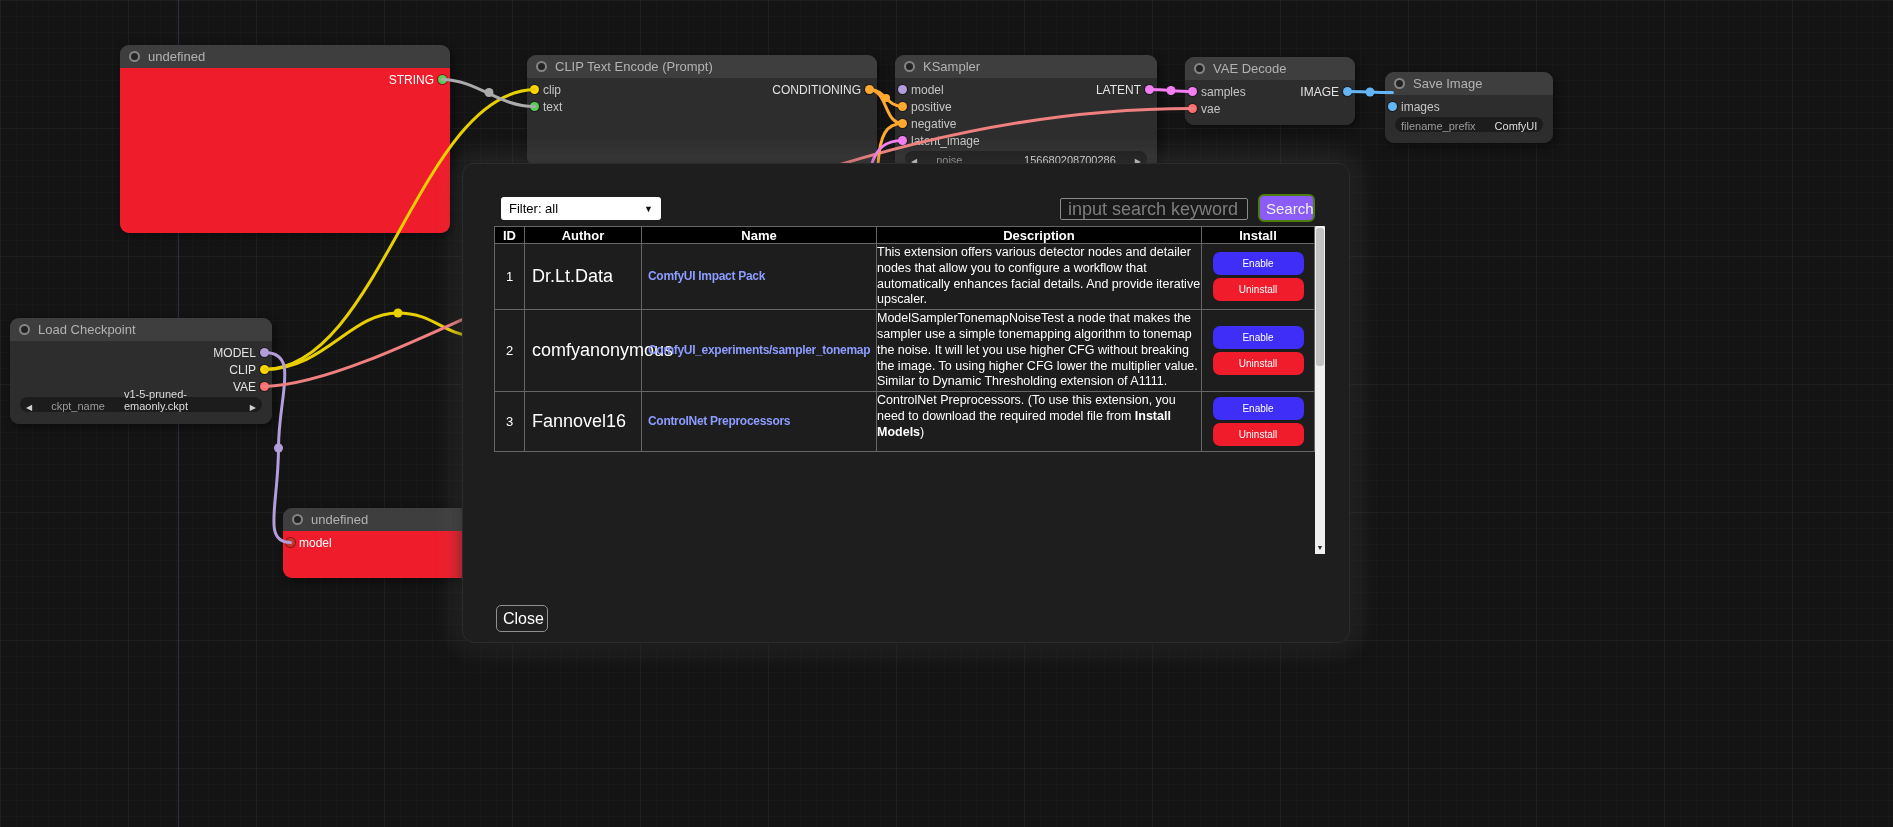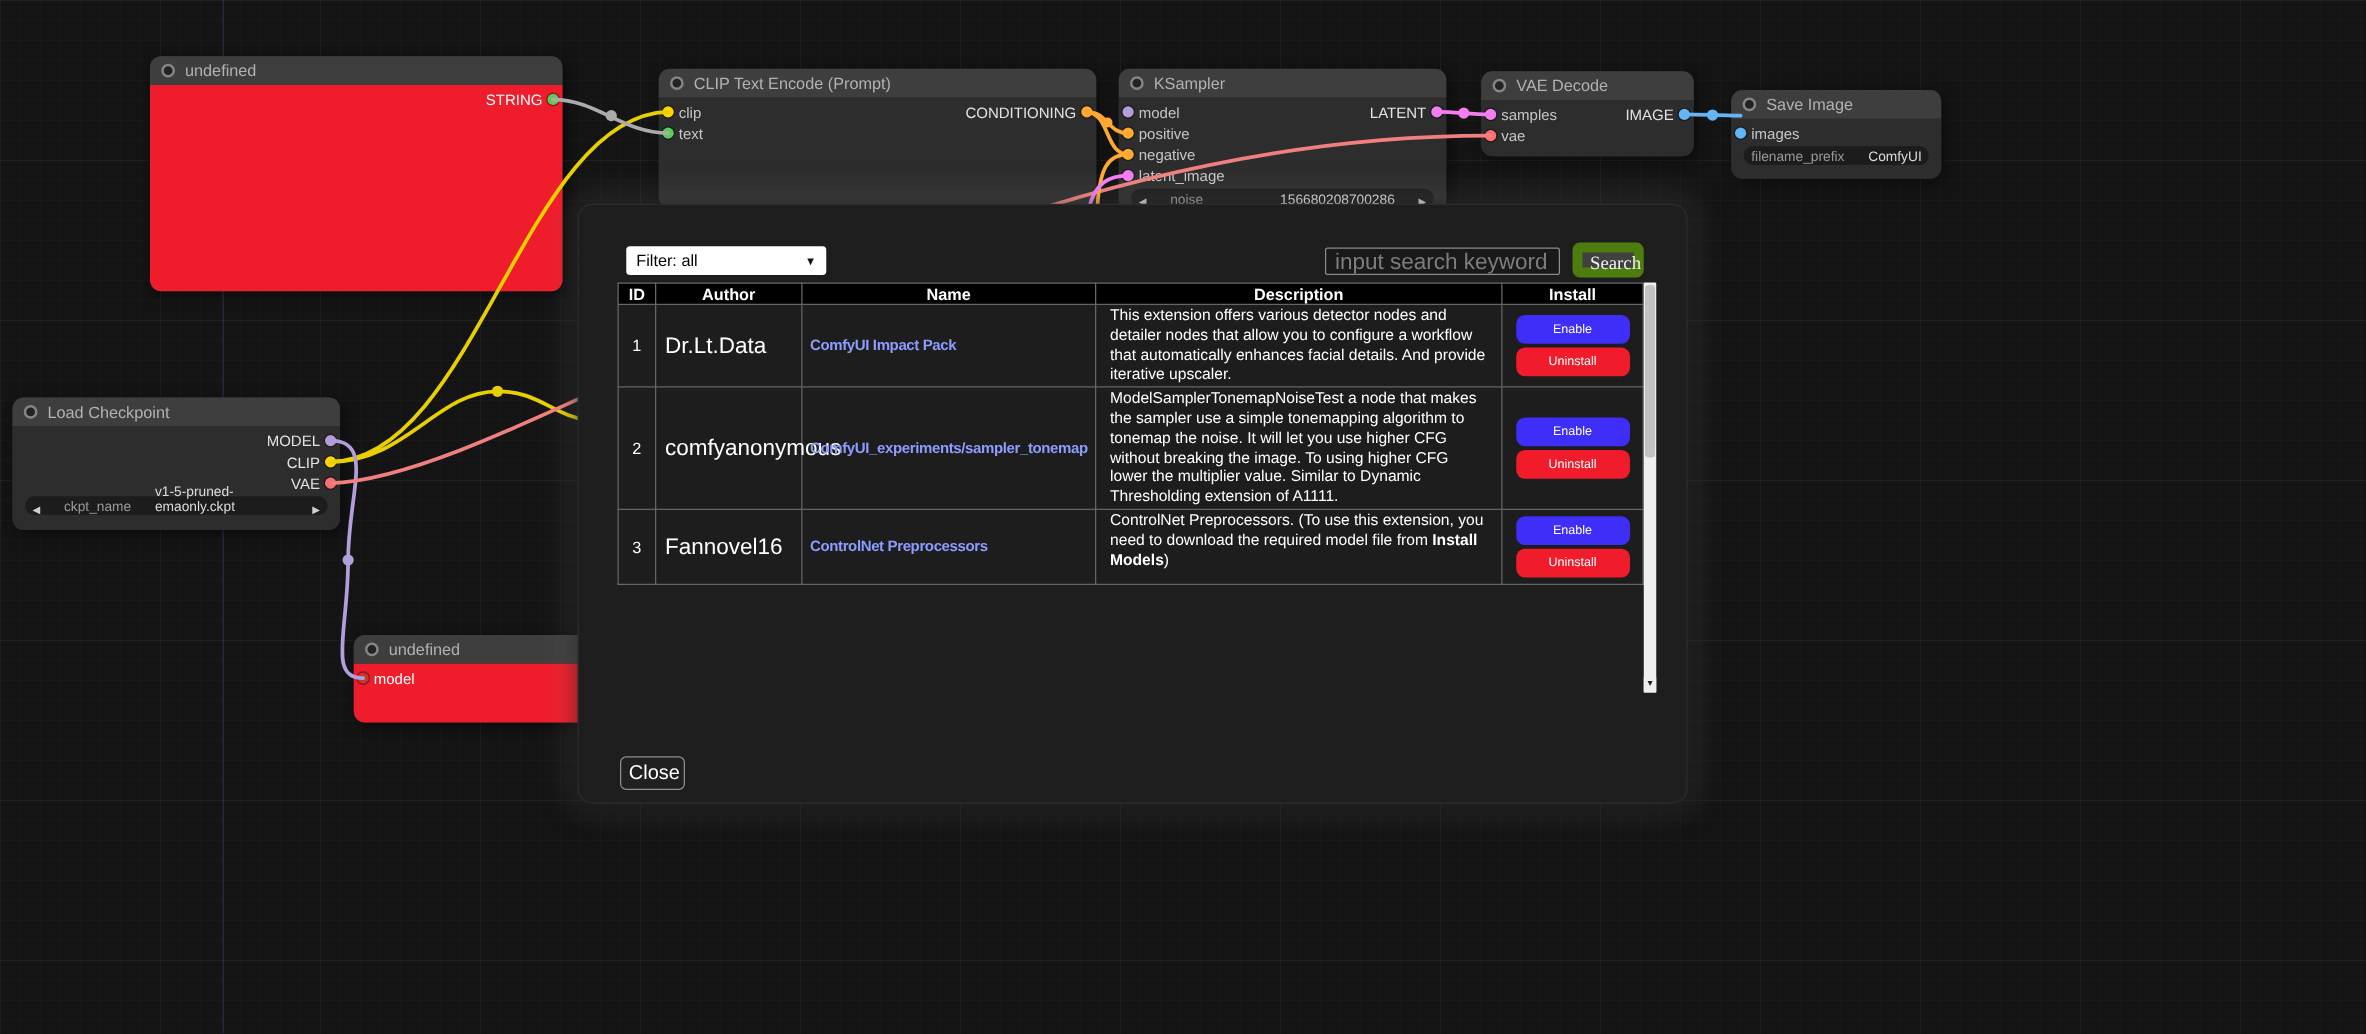--- a/index.html
+++ b/index.html
@@ -45,32 +45,32 @@
   
   .modal { position:absolute; left:462px; top:163px; width:888px; height:480px; background:#1e1e1e;
            border:1px solid #2c2c2c; border-radius:12px; z-index:20;
            box-shadow:0 0 26px 8px rgba(215,215,215,.12), 0 4px 18px rgba(0,0,0,.6); color:#fff; }
   .filter-select { position:absolute; left:38px; top:33px; width:160px; height:23px; background:#ffffff; color:#000;
                    border-radius:3px; display:flex; align-items:center; padding:0 8px; font-size:13px; cursor:default; }
   .filter-select .caret { margin-left:auto; font-size:9px; color:#111; }
   .search-input { position:absolute; left:597px; top:34px; width:188px; height:22px; background:#191919; color:#cccccc;
                   border:1px solid #8a8a8a; border-radius:2px; padding:0 7px; font-size:18px; font-family:"Liberation Sans",sans-serif; }
   .search-input::placeholder { color:#7d7d7d; }
-  .search-btn { position:absolute; left:795px; top:30px; width:57px; height:28px; background:#404040; color:#f0f0f0;
-                border:8px solid #4d7c0f; border-radius:6px; font-size:15px; font-family:Liberation Serif, serif; }
+  .search-btn { position:absolute; left:795px; top:30px; width:57px; height:28px; background:#8b5cf6; color:#f0f0f0;
+                border:2px solid #4d7c0f; border-radius:6px; font-size:15px; font-family:Liberation Sans, sans-serif; }
   .tablewrap { position:absolute; left:31px; top:62px; width:821px; }
   table { border-collapse:collapse; table-layout:fixed; width:820px; background:#1d1d1d; }
   th, td { border:1px solid #666666; }
   th { background:#000; color:#fff; font-size:13px; font-weight:bold; height:17px; padding:0 2px; }
   td { color:#fff; font-size:12.5px; line-height:15.8px; padding:2px 5px; vertical-align:middle; }
   td.c-id { text-align:center; font-size:13px; }
   td.c-author { font-size:18px; padding-left:7px; }
   td.c-name { padding-left:6px; white-space:nowrap; overflow:hidden; }
   a.pack-link { color:#8c9cff; font-weight:bold; font-size:12px; letter-spacing:-0.3px; text-decoration:none;margin-top:20px; }
-  td.c-desc { vertical-align:top; padding:1px 11px; }
+  td.c-desc { vertical-align:top; padding:1px 0; }
   td.c-install { text-align:center; padding:2px; }
   tr.r1 td { height:64px; } tr.r2 td { height:78px; } tr.r3 td { height:53px; }
   .btn { display:block; width:91px; height:23px; margin:3px auto; border:none; border-radius:7px; color:#fff;
          font-size:10px; line-height:21px; font-family:"Liberation Sans",sans-serif; padding:0; }
   .btn.enable { background:#3f2ef8; }
   .btn.uninstall { background:#f01c2b; }
   .scrollbar { position:absolute; left:852px; top:62px; width:10px; height:328px; background:#efefef; border-radius:1px; }
   .scrollbar .thumb { position:absolute; left:1px; top:2px; width:8px; height:138px; background:#c2c2c2; border-radius:3px; }
   .scrollbar .sb-arrow { position:absolute; left:0; bottom:0; width:10px; height:12px; background:#efefef;
                          color:#222; font-size:7px; text-align:center; line-height:12px; }

